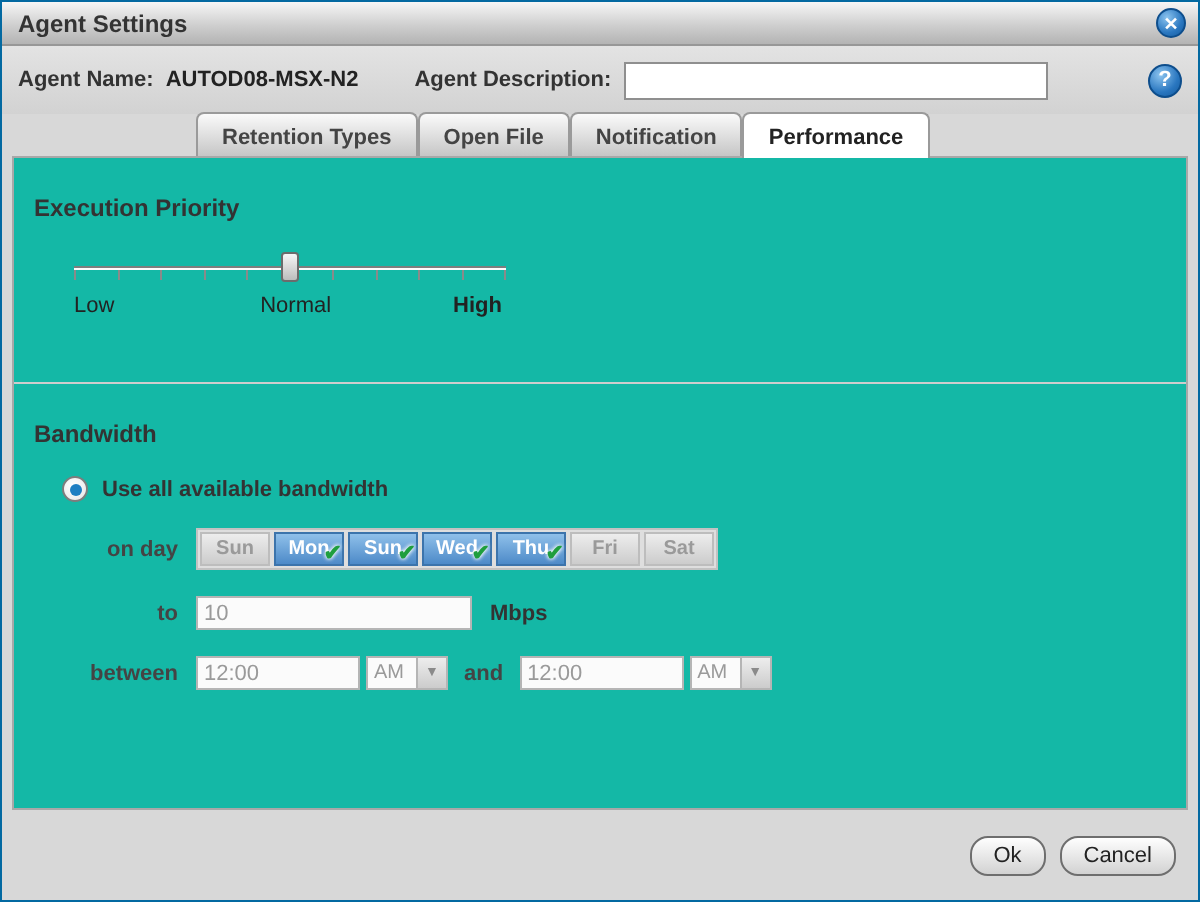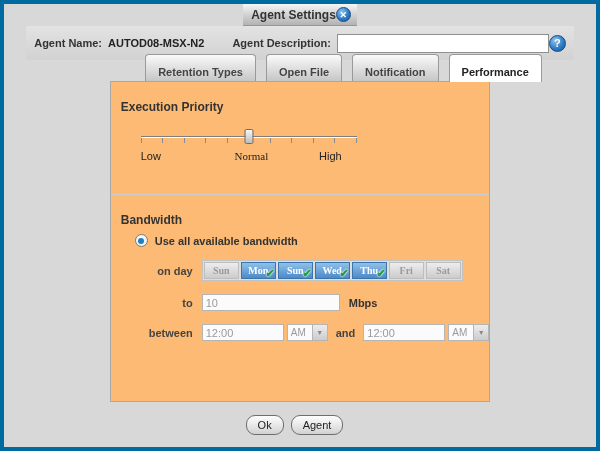--- a/index.html
+++ b/index.html
@@ -1,20 +1,20 @@
 <!DOCTYPE html>
 <html><head>
 <meta charset="utf-8">
 <style>
   * { box-sizing: border-box; margin: 0; padding: 0; }
   html,body { width:600px; height:451px; }
   body { font-family: "Liberation Sans", sans-serif; background:#d8d8d8; }
 
   .dialog { width:600px; height:451px; display:flex; flex-direction:column;
-            background:#d8d8d8; border:4px solid #0369a1;align-items:center; }
+            background:#d8d8d8; border:1px solid #0369a1; }
 
   
   .titlebar { flex:none; height:22px; display:flex; align-items:center;
               padding:0 6px 0 8px;
               background:linear-gradient(#f6f6f6,#cfcfcf 55%,#b3b3b3);
               border-bottom:1px solid #979797; }
   .titlebar .title { font-size:12px; font-weight:bold; color:#333; flex:1; }
   .round-btn { width:15px; height:15px; border-radius:50%;
                background:radial-gradient(circle at 35% 30%, #8cc4ef, #2a77c0 60%, #145a9e);
                border:1px solid #0e4e8c; color:#fff; font-size:9px; font-weight:bold;
@@ -26,66 +26,66 @@
   .hdr-lbl { font-size:11px; font-weight:bold; color:#333; }
   .hdr-val { font-size:11px; font-weight:bold; color:#222; margin:0 28px 0 6px; }
   .desc-input { width:212px; height:19px; border:1px solid #8f8f8f; background:#fff;
                 font-size:11px; padding:0 3px; margin-left:6px; }
   .help-spacer { flex:1; }
   .help-btn { width:17px; height:17px; font-size:11px; }
 
   
   .tabstrip { flex:none; height:21px; display:flex; align-items:flex-end;
               padding-left:97px; position:relative; z-index:2; }
-  .tab { font-size:11px; font-weight:bold; color:#444; padding:11px 12px 3px 12px;
+  .tab { font-size:11px; font-weight:bold; color:#444; padding:6px 12px 3px 12px;
          background:linear-gradient(#fafafa,#c6c6c6); border:1px solid #9a9a9a;
-         border-bottom:none; border-radius:4px 4px 0 0; margin-right:10px; cursor:pointer;
+         border-bottom:none; border-radius:4px 4px 0 0; margin-right:0; cursor:pointer;
          white-space:nowrap; }
   .tab.active { background:#fff; color:#222; margin-bottom:-1px; padding-bottom:4px;
                 position:relative; z-index:3; }
 
   
-  .panel { flex:1; margin:0 5px; background:#fdba74; border:1px solid #a8a8a8;
+  .panel { flex:1; margin:0 5px; background:#14b8a6; border:1px solid #a8a8a8;
            padding:18px 0 0 10px; position:relative; overflow:hidden; }
   .section-h { font-size:12px; font-weight:bold; color:#333; }
 
   
   .slider { width:216px; height:42px; margin:14px 0 0 20px; position:relative; }
   .slider .track { position:absolute; top:8px; left:0; right:0;
                    border-top:1px solid #7e7e7e; border-bottom:1px solid #fdfdfd; }
   .slider .ticks { position:absolute; top:10px; left:0; right:0;
                    display:flex; justify-content:space-between; }
   .slider .ticks span { width:1px; height:5px; background:#8a8a8a; }
   .slider .thumb { position:absolute; left:50%; top:1px; transform:translateX(-50%);
                    width:9px; height:15px; background:linear-gradient(#f7f7f7,#bdbdbd);
                    border:1px solid #6c6c6c; border-radius:2px; cursor:pointer; }
   .slider .s-lbl { position:absolute; top:22px; font-size:11px; color:#222; }
   .s-lbl.low { left:0; }
-  .s-lbl.normal { left:50%; transform:translateX(-42%);font-family:Liberation Serif, serif; }
-  .s-lbl.high { right:15px; }
+  .s-lbl.normal { left:50%; transform:translateX(-42%); }
+  .s-lbl.high { right:2px;font-weight:bold; }
 
   .divider { border:0; border-top:1px solid #cdcdcd; margin:24px 0 0 -10px; }
 
   .bw-h { margin-top:18px; }
 
   
-  .radio-row { display:flex; align-items:center; gap:7px; margin:7px 0 0 14px; cursor:pointer; }
+  .radio-row { display:flex; align-items:center; gap:7px; margin:14px 0 0 14px; cursor:pointer; }
   .radio { width:13px; height:13px; border-radius:50%; border:1px solid #7d7d7d;
            background:radial-gradient(circle at 40% 35%, #ffffff, #e6e6e6);
            display:flex; align-items:center; justify-content:center; }
   .radio.checked::after { content:""; width:6px; height:6px; border-radius:50%;
                           background:#1d7ec2; }
   .radio-row .r-lbl { font-size:11px; font-weight:bold; color:#333; }
 
   
   .form-row { display:flex; align-items:center; margin-top:13px; }
   .form-lbl { width:72px; text-align:right; margin-right:9px; font-size:11px;
               font-weight:bold; color:#444; flex:none; }
 
-  .daybar { display:flex; gap:2px; background:#dedede; border:1px solid #c2c2c2; padding:1px;font-family:Liberation Serif, serif; }
+  .daybar { display:flex; gap:2px; background:#dedede; border:1px solid #c2c2c2; padding:1px; }
   .day { width:35px; height:17px; line-height:16px; text-align:center; font-size:10px;
          font-weight:bold; cursor:pointer; position:relative;
          background:linear-gradient(#ededed,#cccccc); color:#9a9a9a;
          border:1px solid #bdbdbd; }
   .day.sel { background:linear-gradient(#8fc0ea,#4d8ac8); color:#fff; border:1px solid #3c74ac; }
   .day .check { position:absolute; right:0; bottom:-3px; color:#1f9e3e; font-size:11px;
                 font-weight:bold; text-shadow:0 0 2px #fff, 0 0 2px #fff; }
 
   .dis-input { height:17px; border:1px solid #b5b5b5; background:#fbfbfb; color:#9a9a9a;
                font-size:11px; padding:0 3px; font-family:"Liberation Sans",sans-serif; }
@@ -212,16 +212,16 @@
       <div class="combo">
         <span class="c-val">AM</span>
         <span class="c-arrow">▼</span>
       </div>
     </div>
 
   </div>
 
   <div class="footer">
     <button class="btn">Ok</button>
-    <button class="btn">Agent</button>
+    <button class="btn">Cancel</button>
   </div>
 
 </div>
 
 </body></html>

